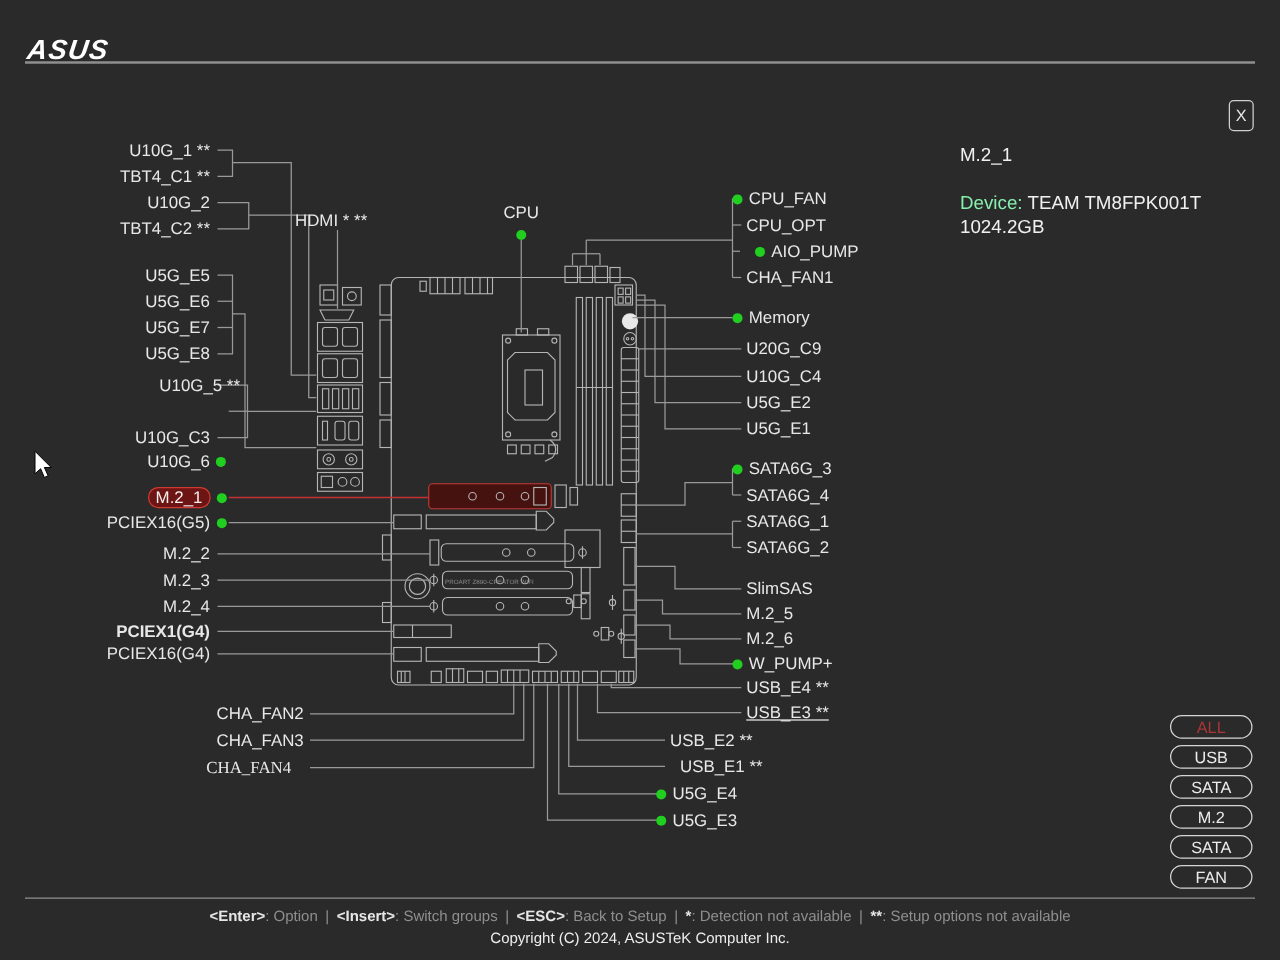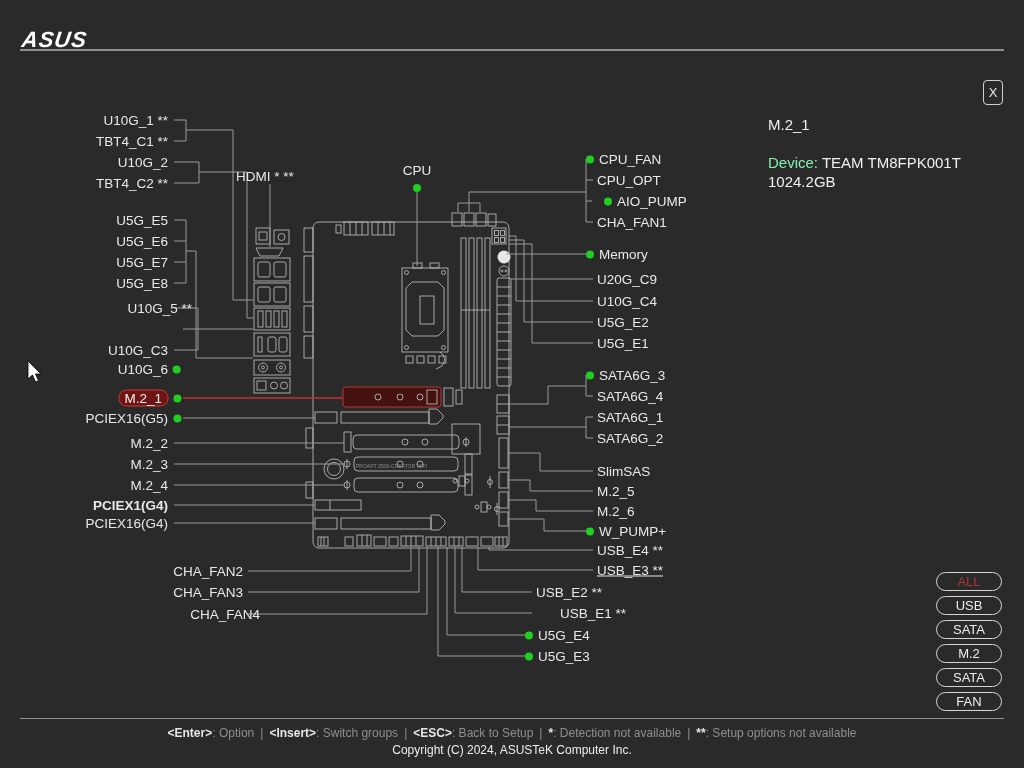--- a/index.html
+++ b/index.html
@@ -373,21 +373,21 @@
       </div>
       <div class="mb-label a-end" style="left: 168px; top: 523px;">
         <span class="txt">PCIEX16(G4)</span>
       </div>
       <div class="mb-label a-end" style="left: 243px; top: 571px;">
         <span class="txt">CHA_FAN2</span>
       </div>
       <div class="mb-label a-end" style="left: 243px; top: 592px;">
         <span class="txt">CHA_FAN3</span>
       </div>
-      <div class="mb-label a-end" style="left: 260px; top: 614px;">
+      <div class="mb-label a-end" style="left: 233px; top: 614px; font-family: Liberation Serif, serif;">
         <span class="txt">CHA_FAN4</span>
       </div>
       <div class="mb-label a-start" style="left: 236px; top: 176px;">
         <span class="txt">HDMI * **</span>
       </div>
       <div class="mb-label a-middle" style="left: 417px; top: 170px;">
         <span class="txt">CPU</span>
       </div>
       <div class="mb-label a-start" style="left: 586px; top: 159px;">
         <span class="dot"></span>
@@ -447,21 +447,21 @@
       </div>
       <div class="mb-label a-start" style="left: 597px; top: 550px;">
         <span class="txt">USB_E4 **</span>
       </div>
       <div class="mb-label a-start" style="left: 597px; top: 570px; text-decoration: underline;">
         <span class="txt">USB_E3 **</span>
       </div>
       <div class="mb-label a-start" style="left: 536px; top: 592px;">
         <span class="txt">USB_E2 **</span>
       </div>
-      <div class="mb-label a-start" style="left: 560px; top: 613px; justify-content: center;">
+      <div class="mb-label a-start" style="left: 544px; top: 613px; justify-content: center;">
         <span class="txt">USB_E1 **</span>
       </div>
       <div class="mb-label a-start" style="left: 525px; top: 635px;">
         <span class="dot"></span>
         <span class="txt">U5G_E4</span>
       </div>
       <div class="mb-label a-start" style="left: 525px; top: 656px;">
         <span class="dot"></span>
         <span class="txt">U5G_E3</span>
       </div>

